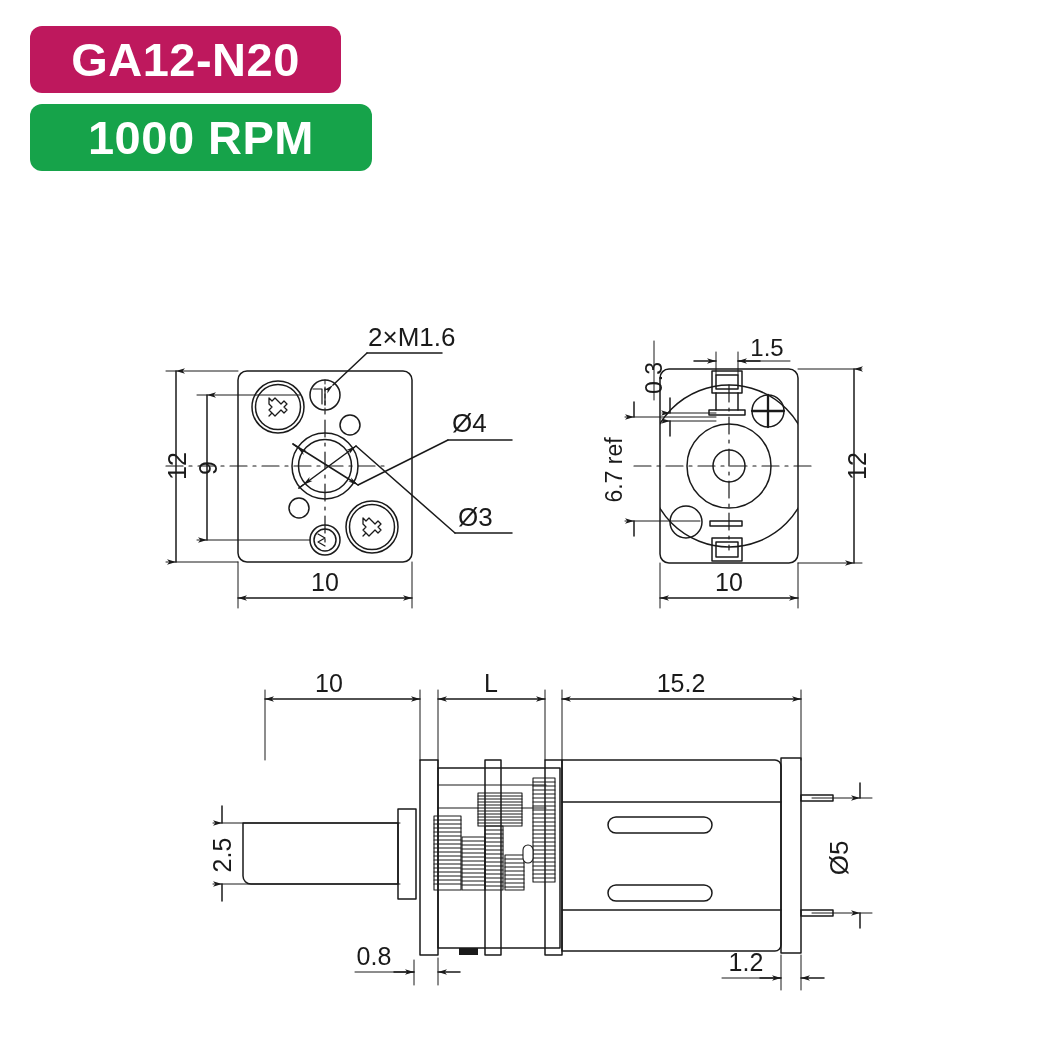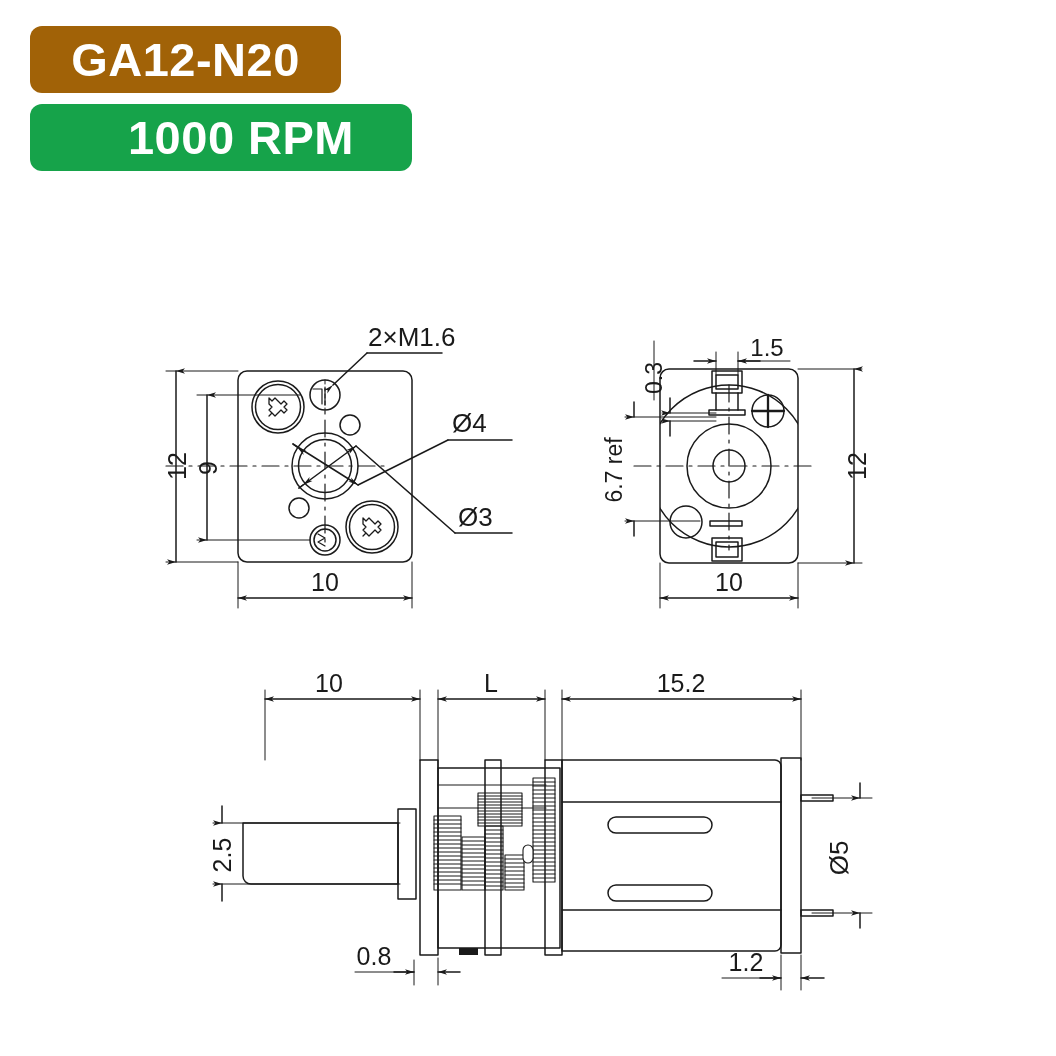--- a/index.html
+++ b/index.html
@@ -49,42 +49,41 @@
   }
   .badge-2 {
     width: 330px;
     height: 67px;
     font-size: 47px;
   }
   .badge-3 {
     width: 342px;
     height: 67px;
     font-size: 47px;
-    padding-left: 40px;
   }
   
   #drawing {
     position: absolute;
     left: 0;
     top: 0;
     width: 1056px;
     height: 1056px;
   }
   svg text {
     font-family: "Liberation Sans", sans-serif;
     fill: #1a1a1a;
   }
 </style>
 </head>
 <body style="background: rgb(255, 255, 255);">
 
 <div id="sheet">
 
   <div id="badges">
-    <div class="badge badge-1" style="background: #a16207; color: rgb(255, 255, 255);">
+    <div class="badge badge-1" style="background: #be185d; color: rgb(255, 255, 255);">
       <span>GA12-N20</span>
     </div>
     <div class="badge badge-3" style="background: rgb(22, 163, 74); color: rgb(255, 255, 255);">
       <span>1000 RPM</span>
     </div>
   </div>
 
   <svg id="drawing" viewBox="0 0 1056 1056">
     <defs>
       <marker id="arrIn" markerWidth="9" markerHeight="7" refX="9" refY="3.5" orient="auto" markerUnits="userSpaceOnUse">

